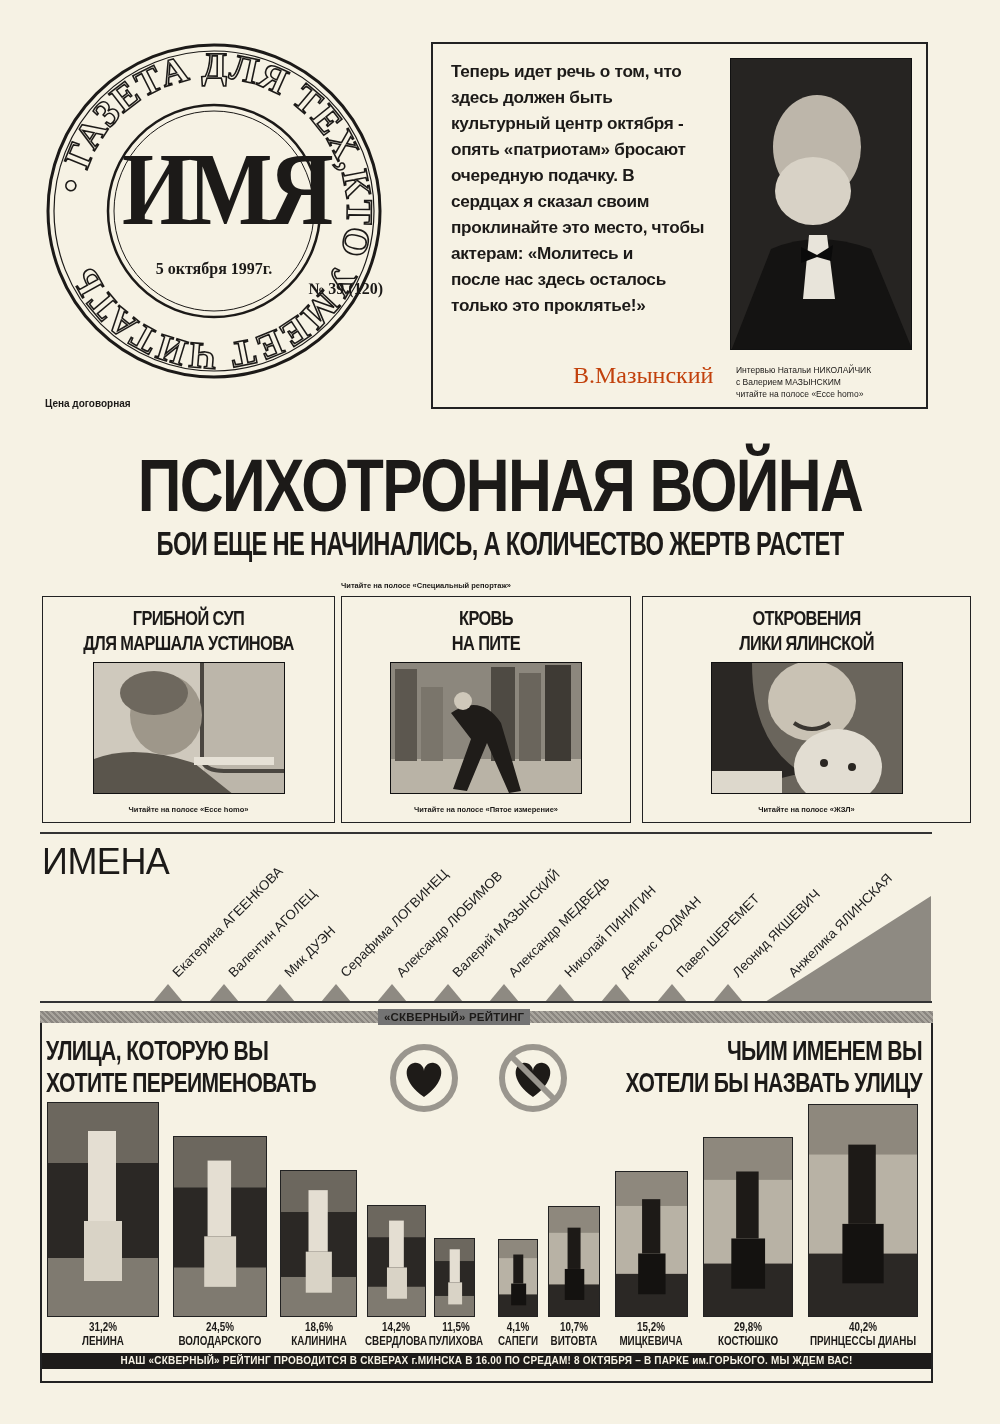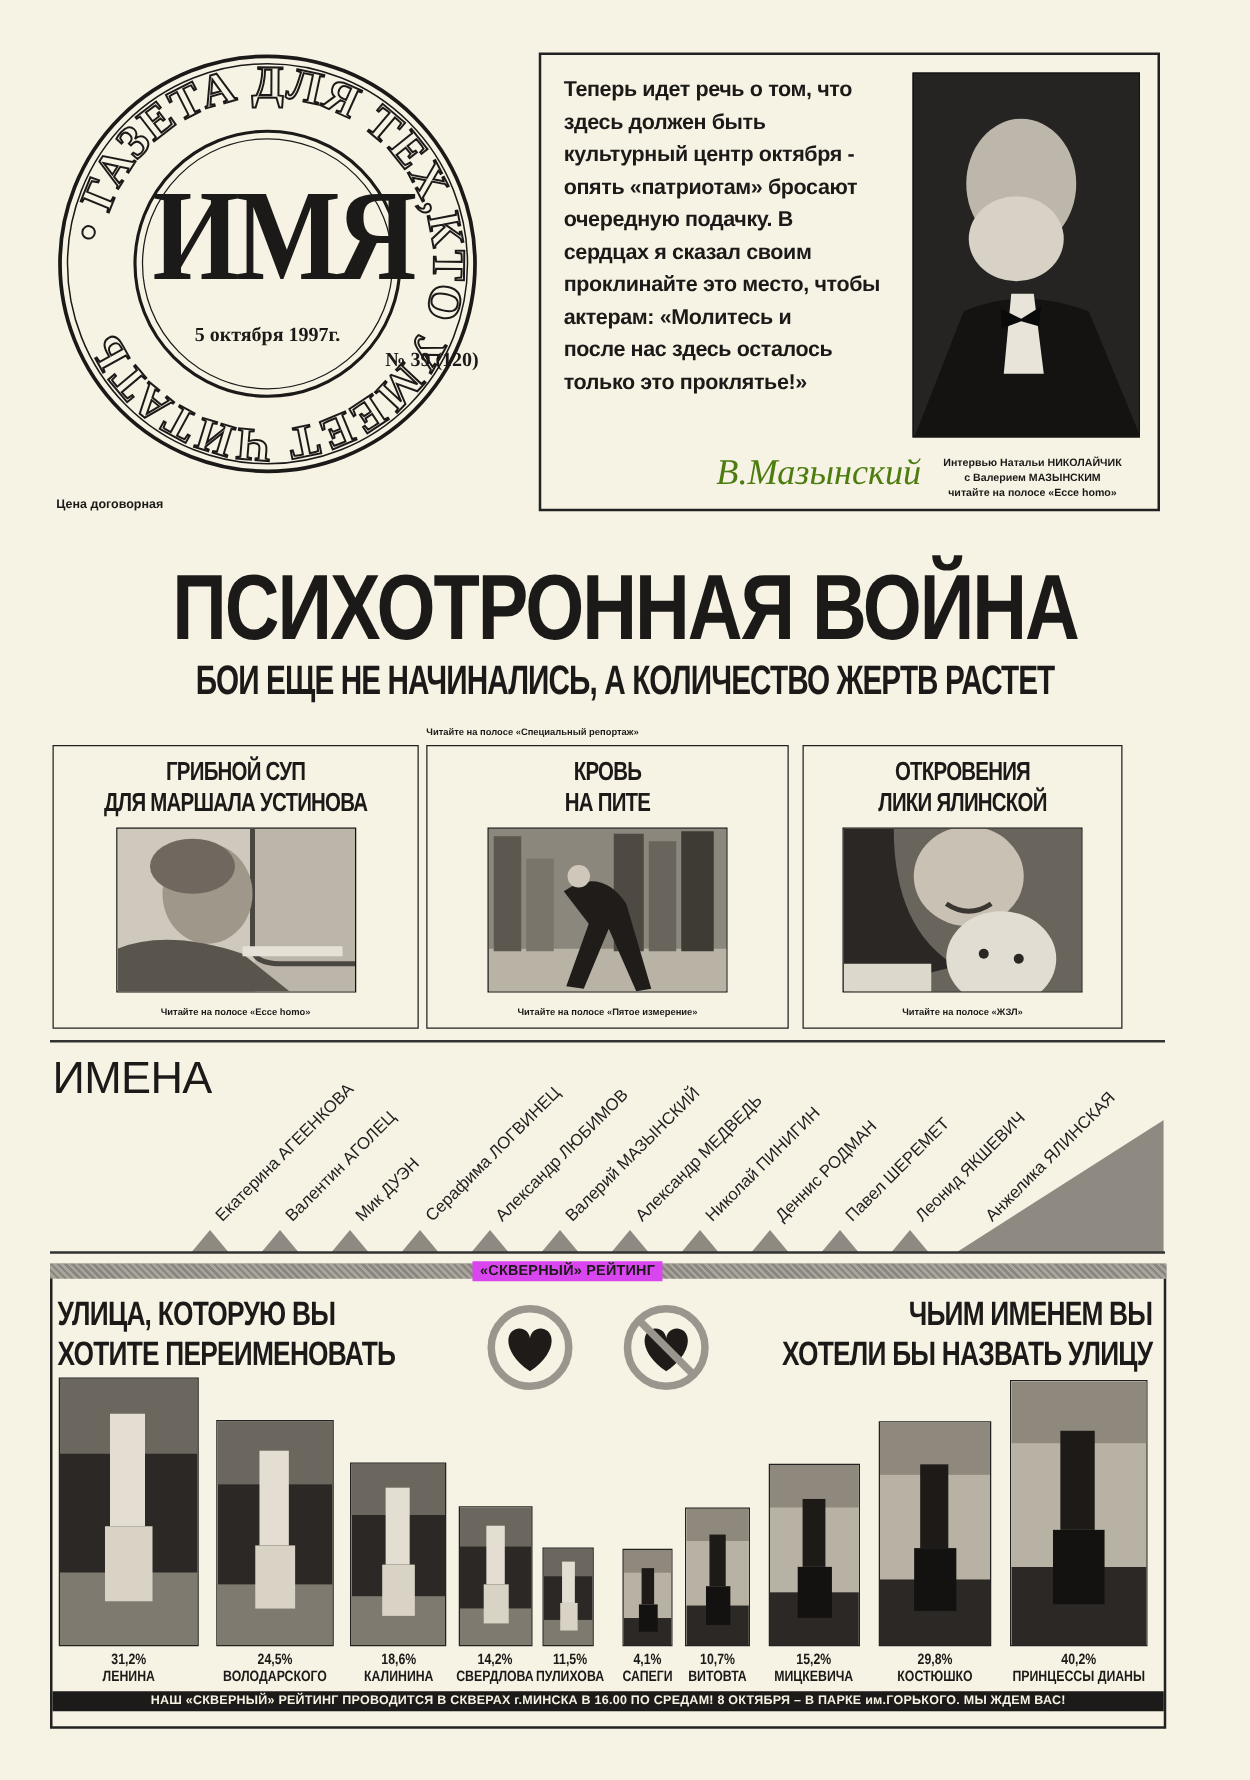--- a/index.html
+++ b/index.html
@@ -8,22 +8,22 @@
   .abs { position: absolute; }
 
   
   #seal { left: 45px; top: 42px; width: 338px; height: 338px; }
   #price { left: 45px; top: 398px; font-size: 10px; font-weight: bold; }
 
   
   #quote-box { left: 431px; top: 42px; width: 497px; height: 367px; border: 2px solid #222; background: #f6f2e4; }
   #quote-text { left: 18px; top: 14px; width: 275px; font-size: 17.2px; line-height: 26px; font-weight: bold; letter-spacing: -0.3px; }
   #quote-photo { left: 297px; top: 14px; width: 182px; height: 292px; background: #2a2826; border: 1px solid #111; overflow: hidden; }
-  #quote-sign { left: 140px; top: 318px; font-family: "Liberation Serif", serif; font-style: italic; font-size: 29px; color: #4d7c0f; }
-  #quote-credit { right: 10px; top: 320px; width: 180px; text-align: center; font-size: 8.5px; line-height: 12px; font-weight: bold; }
+  #quote-sign { left: 140px; top: 318px; font-family: "Liberation Serif", serif; font-size: 24px; color: #c2410c; }
+  #quote-credit { right: 10px; top: 320px; width: 180px; text-align: left; font-size: 8.5px; line-height: 12px; font-weight: normal; }
 
   
   #headline { left: 0; top: 446px; width: 1000px; text-align: center; font-size: 74px; font-weight: bold; letter-spacing: -2px; line-height: 80px; transform: scaleX(0.82); transform-origin: center top; }
   #subheadline { left: 0; top: 526px; width: 1000px; text-align: center; font-size: 33px; font-weight: bold; letter-spacing: -1px; line-height: 36px; transform: scaleX(0.72); transform-origin: center top; }
   #headline-ref { left: 0; top: 581px; width: 852px; text-align: center; font-size: 7.5px; font-weight: bold; }
 
   
   .card { position: absolute; top: 596px; height: 227px; border: 1.5px solid #222; background: #f6f2e4; }
   .card-title { position: absolute; left: 0; top: 8px; width: 100%; text-align: center; font-size: 21px; font-weight: bold; line-height: 25px; letter-spacing: -0.8px; transform: scaleX(0.78); transform-origin: center top; }
   .card-photo { position: absolute; top: 65px; left: 50%; width: 192px; height: 132px; margin-left: -96px; border: 1px solid #111; overflow: hidden; }
@@ -32,21 +32,21 @@
   
   #names-rule-top { left: 40px; top: 832px; width: 892px; height: 2px; background: #333; }
   #names-rule-bottom { left: 40px; top: 1001px; width: 892px; height: 2px; background: #333; }
   #names-title { left: 42px; top: 840px; font-size: 36px; line-height: 44px; font-weight: 400; letter-spacing: -0.5px; }
   .name-label { position: absolute; font-size: 13.5px; white-space: nowrap; transform: rotate(-45deg); transform-origin: left bottom; color: #222; }
   .name-tri { position: absolute; width: 0; height: 0; border-left: 15px solid transparent; border-right: 15px solid transparent; border-bottom: 18px solid #8e8a82; }
 
   
   #rating-box { left: 40px; top: 1011px; width: 893px; height: 372px; border: 2px solid #222; }
   #rating-bar { left: 40px; top: 1011px; width: 893px; height: 12px; background: repeating-linear-gradient(45deg, #8a8680 0 2px, #a9a59d 2px 4px); }
-  #rating-label { left: 378px; top: 1009px; padding: 0 6px; background: #d946ef; font-size: 11.5px; font-weight: bold; letter-spacing: 0.2px; line-height: 16px; }
+  #rating-label { left: 378px; top: 1009px; padding: 0 6px; background: #737373; font-size: 11.5px; font-weight: bold; letter-spacing: 0.2px; line-height: 16px; }
   #left-heading { left: 46px; top: 1035px; font-size: 27px; line-height: 32px; font-weight: bold; letter-spacing: -0.8px; transform: scaleX(0.78); transform-origin: left top; white-space: nowrap; }
   #right-heading { right: 78px; top: 1035px; font-size: 27px; line-height: 32px; font-weight: bold; letter-spacing: -0.8px; transform: scaleX(0.78); transform-origin: right top; white-space: nowrap; text-align: right; }
   #heart-yes { left: 389px; top: 1043px; width: 70px; height: 70px; }
   #heart-no { left: 498px; top: 1043px; width: 70px; height: 70px; }
 
   .bar-photo { position: absolute; border: 1.5px solid #222; overflow: hidden; }
   .bar-caption { position: absolute; top: 1320px; text-align: center; font-size: 12px; line-height: 14px; font-weight: bold; white-space: nowrap; transform: scaleX(0.82); }
   #footer-strip { left: 42px; top: 1353px; width: 889px; height: 16px; background: #1d1b19; color: #f6f2e4; font-size: 10px; font-weight: bold; text-align: center; line-height: 16px; letter-spacing: 0.2px; }
 </style>
 </head>
@@ -139,21 +139,21 @@
       <rect x="100" y="4" width="24" height="94" fill="#4e4a43"></rect>
       <rect x="128" y="10" width="22" height="88" fill="#6a655c"></rect>
       <rect x="154" y="2" width="26" height="96" fill="#3e3a34"></rect>
       <path d="M60,50 Q90,30 110,60 L130,128 L118,130 L96,80 L76,128 L62,126 L80,76 Z" fill="#1f1c19"></path>
       <circle cx="72" cy="38" r="9" fill="#cfc8ba"></circle>
     </svg>
   </div>
   <div class="card-ref">Читайте на полосе «Пятое измерение»</div>
 </div>
 
-<div class="card" style="left:642px;width:256px;">
+<div class="card" style="left:642px;width:329px;">
   <div class="card-title">
     <div>ОТКРОВЕНИЯ</div>
     <div>ЛИКИ ЯЛИНСКОЙ</div>
   </div>
   <div class="card-photo">
     <svg width="192" height="132" viewBox="0 0 192 132">
       <rect width="192" height="132" fill="#6a655c"></rect>
       <path d="M0,0 L40,0 Q40,80 90,110 L0,132 Z" fill="#2a2724"></path>
       <ellipse cx="100" cy="38" rx="44" ry="40" fill="#c9c2b4"></ellipse>
       <path d="M82,60 Q100,72 118,60" fill="none" stroke="#3a3631" stroke-width="4"></path>

